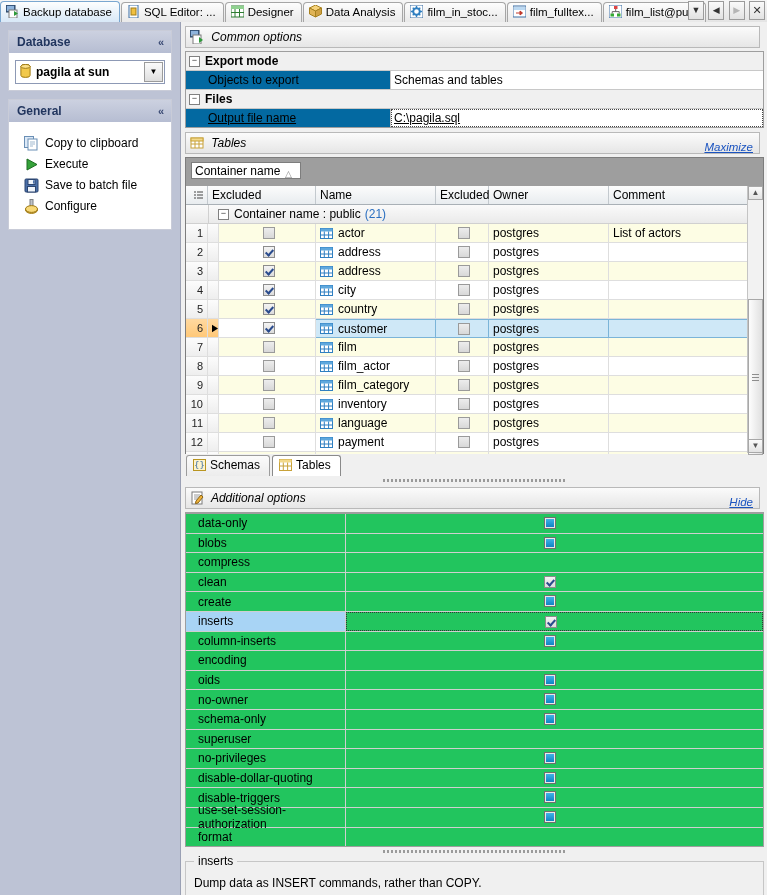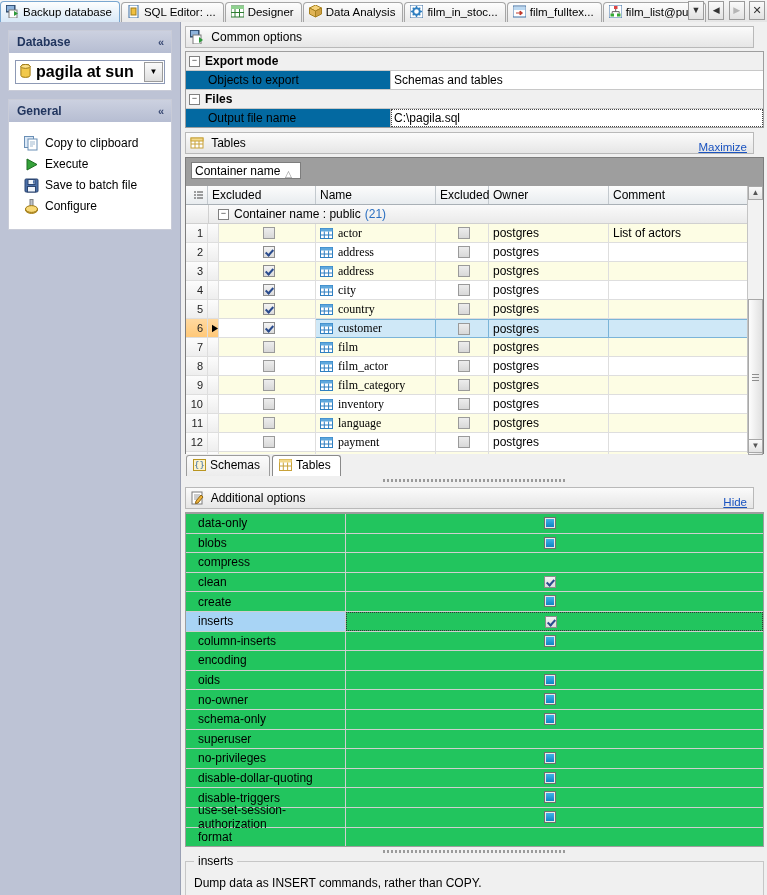--- a/index.html
+++ b/index.html
@@ -36,44 +36,44 @@
     background:#bdc3d5;border-right:1px solid #9aa0b4;}
   .panel{margin:8px;background:#fff;border:1px solid #c9ccd8;}
   .panel-hd{height:22px;line-height:22px;
     background:linear-gradient(#ccd1e0,#b6bdd2);
     border-bottom:1px solid #fff;
     font-weight:bold;font-size:12px;color:#21355e;padding:0 8px;position:relative;}
   .panel-hd .chev{position:absolute;right:7px;top:0;color:#3a4a74;font-size:11px;}
   .panel-bd{background:#fff;padding:6px;}
   .dbsel{height:22px;border:1px solid #8d99b5;background:#fff;
     display:flex;align-items:center;padding-left:4px;position:relative;}
-  .dbsel .dbname{font-weight:bold;font-size:16px;margin-left:5px;}
+  .dbsel .dbname{font-weight:bold;font-size:12px;margin-left:5px;}
   .dbsel .arrowbtn{position:absolute;right:1px;top:1px;width:17px;height:18px;
     background:linear-gradient(#fbfbfb,#dfdfdf);border:1px solid #9b9b9b;
     text-align:center;line-height:17px;font-size:8px;}
   .genlist{padding:4px 2px 6px 2px;}
   .genitem{height:21px;line-height:21px;display:flex;align-items:center;
     padding-left:6px;font-size:12px;cursor:default;}
   .genitem .gico{width:16px;height:16px;margin-right:6px;flex:none;
     display:flex;align-items:center;justify-content:center;}
 
   
   .content{position:absolute;left:181px;top:22px;width:586px;height:873px;background:#f0f0f0;}
 
-  .secthdr{height:20px;line-height:20px;margin:4px 13px 0 4px;
+  .secthdr{height:20px;line-height:20px;margin:4px 7px 0 4px;
     background:linear-gradient(#fbfbfb,#e6e6e6);
-    border:1px solid #b9b9b9;padding-left:4px;position:relative;font-size:12px;}
+    border:1px solid #b9b9b9;padding-left:4px;position:relative;font-size:12px;font-style:italic;}
   .secthdr .sico{display:inline-block;width:14px;height:14px;vertical-align:-3px;margin-right:4px;}
   .secthdr .lnk{position:absolute;right:6px;top:4px;color:#1a53c0;
     text-decoration:underline;font-size:11.5px;cursor:pointer;}
 
   
   .propgrid{margin:3px 3px 0 4px;border:1px solid #9e9e9e;background:#fff;}
   .prow{display:flex;height:18px;align-items:stretch;border-bottom:1px solid #c8c8c8;}
-  .prow:last-child{border-bottom:none;}
+  .prow:last-child{border-bottom:none;text-decoration:underline;}
   .pgroup{background:#f0f0f0;font-weight:bold;font-size:12px;
     display:flex;align-items:center;padding-left:3px;height:18px;border-bottom:1px solid #c8c8c8;}
   .pgroup .exp{display:inline-block;width:9px;height:9px;border:1px solid #808080;
     background:#fff;line-height:7px;text-align:center;font-size:9px;
     margin-right:5px;font-weight:normal;color:#333;flex:none;}
   .plabel{width:182px;flex:none;background:#0369a1;border-right:1px solid #c8c8c8;
     padding-left:22px;display:flex;align-items:center;font-size:12px;}
   .pvalue{flex:1;background:#fff;padding-left:3px;display:flex;align-items:center;font-size:12px;}
   .pvalue.focus{border:1px dotted #444;margin:-0px;padding-left:2px;}
 
@@ -102,21 +102,21 @@
   .grouprow .cnt{color:#2a6fc0;margin-left:4px;}
   .drow{display:flex;height:19px;font-size:12px;background:#fff;}
   .drow.alt{background:#fdfde4;}
   .drow > div{border-right:1px solid #dedede;border-bottom:1px solid #dedede;
     display:flex;align-items:center;padding-left:4px;box-sizing:border-box;}
   .d-num{width:22px;flex:none;justify-content:flex-end;padding-right:4px;padding-left:0;
     background:linear-gradient(#fcfcfc,#eeeeee);border-right:1px solid #c9c9c9;color:#222;font-size:11px;}
   .d-arr{width:11px;flex:none;padding:0;justify-content:center;
     background:linear-gradient(#fcfcfc,#eeeeee);border-right:1px solid #c9c9c9;}
   .d-sel{width:97px;flex:none;justify-content:center;padding-left:0;}
-  .d-name{width:120px;flex:none;font-family:Liberation Serif, serif;}
+  .d-name{width:120px;flex:none;}
   .d-exc{width:53px;flex:none;justify-content:center;padding-left:0;}
   .d-own{width:120px;flex:none;}
   .d-com{flex:1;border-right:none !important;}
   .drow.cur .d-num{background:linear-gradient(#ffd9a0,#ffc878);}
   .drow.cur .d-arr{background:linear-gradient(#ffd9a0,#ffc878);color:#000;font-size:8px;}
   .drow.cur .d-name,.drow.cur .d-exc,.drow.cur .d-own,.drow.cur .d-com{
     background:#cfe8f7;border-color:#7bb4d8;border-top:1px solid #7bb4d8;}
   .tblico{display:inline-block;width:13px;height:11px;margin-right:5px;flex:none;}
   
   .cb{display:inline-block;width:12px;height:12px;box-sizing:border-box;

